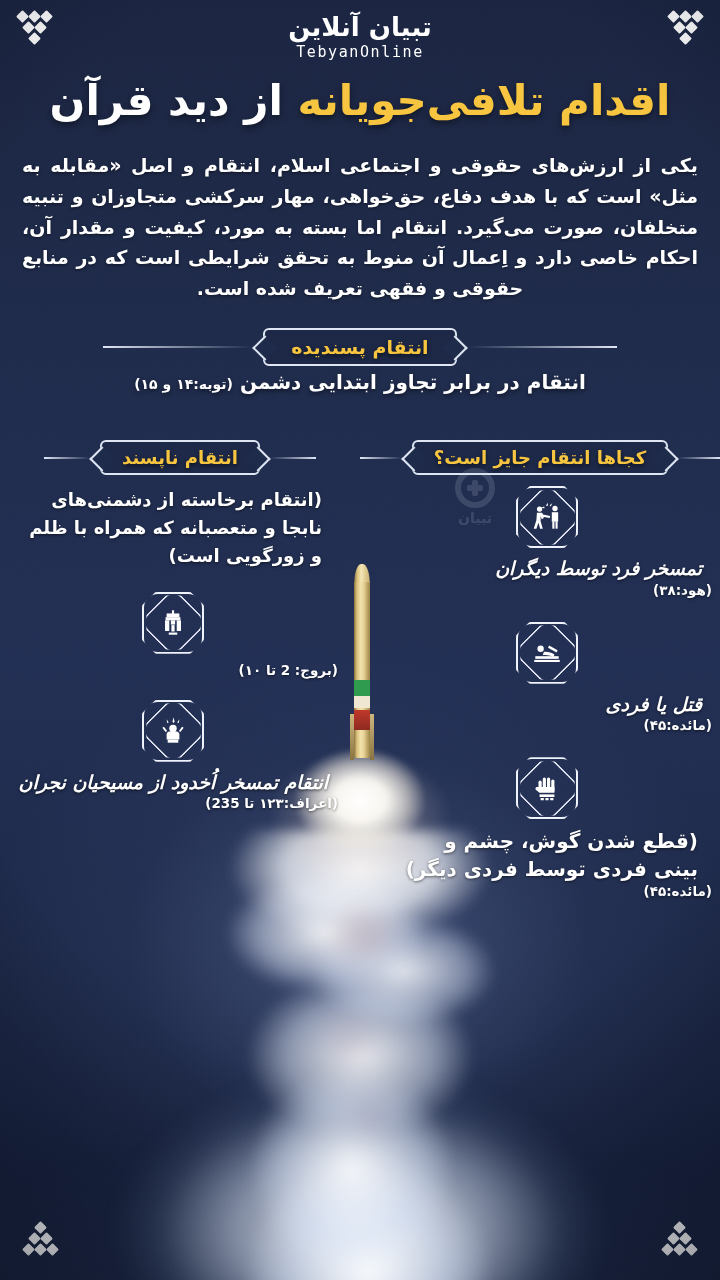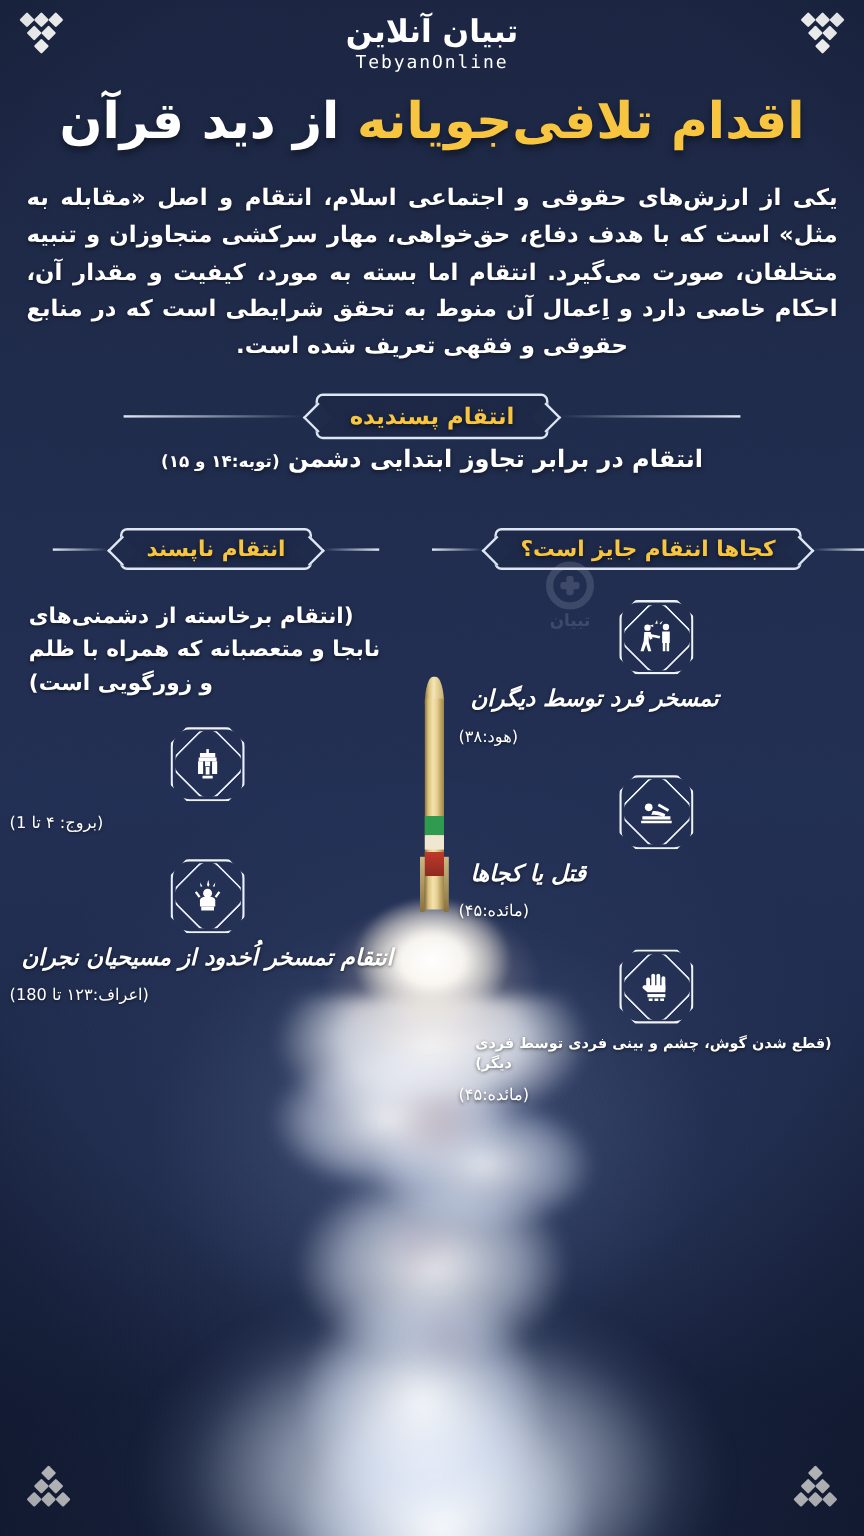--- a/index.html
+++ b/index.html
@@ -122,21 +122,21 @@
   }
   .praise-text .ref { font-size:14px; font-weight:bold; }
 
   
   #band-left  { top:440px; left:0;   width:360px; }
   #band-right { top:440px; right:0;  width:360px; }
   #band-left .rule, #band-right .rule { width:46px; }
   #band-left .ribbon, #band-right .ribbon { padding:5px 20px; font-size:18px; }
 
   
-  .col { position:absolute; top:500px; width:330px; text-align:left; z-index:4; }
+  .col { position:absolute; top:486px; width:330px; text-align:right; z-index:4; }
   .col.left  { left:8px; }
   .col.right { right:8px; }
 
   .col-note {
     color:#fff; font-size:18px; font-weight:bold; line-height:1.55;
     padding:0 16px; text-shadow:0 1px 3px rgba(0,0,0,.55);
   }
 
   .item { margin-top:16px; }
   .item.first { margin-top:0; }
@@ -164,25 +164,25 @@
     clip-path:polygon(
       22% 0%, 78% 0%, 100% 22%, 100% 78%, 78% 100%, 22% 100%, 0% 78%, 0% 22%);
   }
   .icon-frame svg { position:relative; width:34px; height:34px; display:block; }
 
   .item-title {
     color:#fff; font-size:19px; font-weight:bold; line-height:1.35;
     padding:0 10px; text-shadow:0 1px 3px rgba(0,0,0,.55);font-style:italic;
   }
   .item-sub {
-    color:#fff; font-size:12px; font-weight:bold; line-height:1.4;
+    color:#fff; font-size:20px; font-weight:bold; line-height:1.4;
     padding:0 14px; margin-top:1px; text-shadow:0 1px 3px rgba(0,0,0,.55);
   }
   .item-ref {
-    color:#fff; font-size:13.5px; font-weight:normal; margin-top:10px;
+    color:#fff; font-size:13.5px; font-weight:bold; margin-top:0;
     text-shadow:0 1px 3px rgba(0,0,0,.55);
   }
 
   
   .watermark {
     position:absolute; top:468px; left:432px;
     width:86px; text-align:center; opacity:.16; pointer-events:none; z-index:2;
   }
   .watermark .wm-mark {
     width:40px; height:40px; margin:0 auto;
@@ -354,39 +354,39 @@
           <path d="M20 14h24v7H20z"></path>
           <path d="M18 21h28v6H18z"></path>
           <path d="M17 27h8v20h-8z"></path>
           <path d="M39 27h8v20h-8z"></path>
           <path d="M28 27h8v8h-8z"></path>
           <path d="M29 36h6v12h-6z"></path>
           <path d="M24 50h16v4H24z"></path>
           <rect x="30" y="8" width="4" height="7"></rect>
         </svg>
       </div>
-      <div class="item-ref">(بروج: ۴ تا 1)</div>
+      <div class="item-ref">(بروج: 2 تا ۱۰)</div>
     </div>
 
     <div class="item" style="margin-top:22px;">
       <div class="icon-frame">
         <div class="ring"></div>
         <svg viewBox="0 0 64 64" fill="#fff" aria-hidden="true">
           <circle cx="32" cy="27" r="7"></circle>
           <path d="M20 38c0-4 5-6 12-6s12 2 12 6v10H20z"></path>
           <path d="M18 34l-6-8 3-2 6 8z"></path>
           <path d="M46 34l6-8-3-2-6 8z"></path>
           <path d="M31 14l2-8 2 8-2 3z"></path>
           <path d="M21 17l-1-7 4 6z"></path>
           <path d="M43 17l1-7-4 6z"></path>
           <path d="M22 48h20v6H22z"></path>
         </svg>
       </div>
       <div class="item-title">انتقام تمسخر اُخدود از مسیحیان نجران</div>
-      <div class="item-ref">(اعراف:۱۲۳ تا 180)</div>
+      <div class="item-ref">(اعراف:۱۲۳ تا 235)</div>
     </div>
   </div>
 
   <div class="col right">
 
     <div class="item first">
       <div class="icon-frame">
         <div class="ring"></div>
         <svg viewBox="0 0 64 64" fill="#fff" aria-hidden="true">
           <circle cx="18" cy="17" r="5"></circle>
@@ -407,21 +407,21 @@
       <div class="icon-frame">
         <div class="ring"></div>
         <svg viewBox="0 0 64 64" fill="#fff" aria-hidden="true">
           <circle cx="20" cy="24" r="6"></circle>
           <path d="M26 30c6-1 14 1 20 5l-2 5c-6-4-14-5-20-4z"></path>
           <path d="M10 38h44v5H10z"></path>
           <path d="M8 45h48v4H8z"></path>
           <path d="M36 18l16 9-2 4-16-9z"></path>
         </svg>
       </div>
-      <div class="item-title">قتل یا کجاها</div>
+      <div class="item-title">قتل یا فردی</div>
       <div class="item-ref">(مائده:۴۵)</div>
     </div>
 
     <div class="item" style="margin-top:24px;">
       <div class="icon-frame">
         <div class="ring"></div>
         <svg viewBox="0 0 64 64" fill="#fff" aria-hidden="true">
           <rect x="16" y="18" width="6" height="22" rx="3"></rect>
           <rect x="24" y="12" width="6" height="28" rx="3"></rect>
           <rect x="32" y="12" width="6" height="28" rx="3"></rect>

